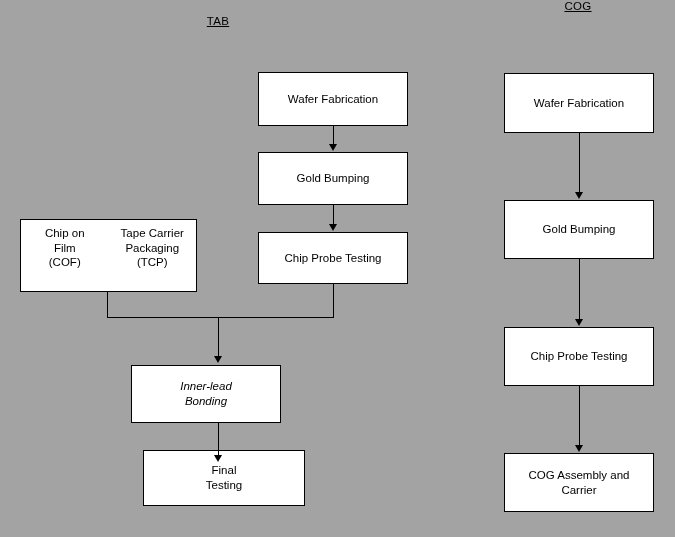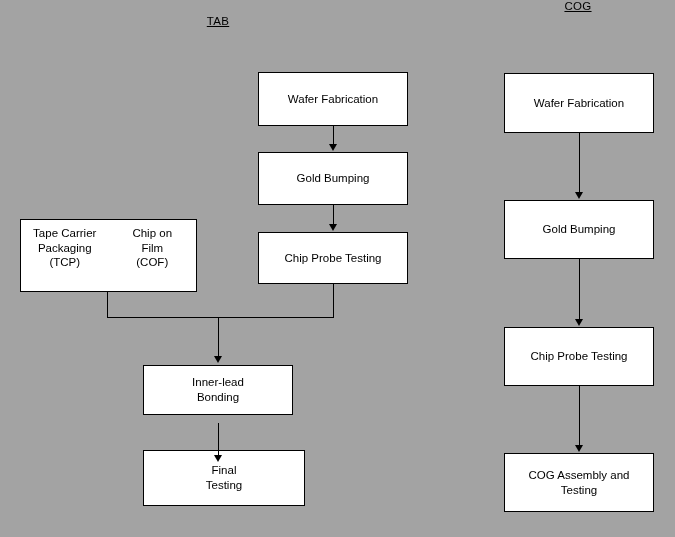--- a/index.html
+++ b/index.html
@@ -105,30 +105,30 @@
   <div class="node" style="left:258px; top:152px; width:150px; height:53px;">
     <span class="txt">Gold Bumping</span>
   </div>
 
   <div class="node" style="left:258px; top:232px; width:150px; height:52px;">
     <span class="txt">Chip Probe Testing</span>
   </div>
 
   <div class="node composite" style="left:20px; top:219px; width:177px; height:73px;">
     <div class="pt-cols">
+      <div class="pt-col">Chip on
+Film
+(COF)</div>
       <div class="pt-col">Tape Carrier
 Packaging
 (TCP)</div>
-      <div class="pt-col">Chip on
-Film
-(COF)</div>
     </div>
   </div>
 
-  <div class="node" style="left:143px; top:365px; width:150px; height:50px;">
+  <div class="node" style="left:131px; top:365px; width:150px; height:58px;font-style:italic;">
     <span class="txt">Inner-lead
 Bonding</span>
   </div>
 
   <div class="node" style="left:143px; top:450px; width:162px; height:56px;">
     <span class="txt">Final
 Testing</span>
   </div>
 
   <div class="vline" style="left:333px; top:126px; height:19px;"></div>
@@ -156,21 +156,21 @@
   <div class="node" style="left:504px; top:200px; width:150px; height:59px;">
     <span class="txt">Gold Bumping</span>
   </div>
 
   <div class="node" style="left:504px; top:327px; width:150px; height:59px;">
     <span class="txt">Chip Probe Testing</span>
   </div>
 
   <div class="node" style="left:504px; top:453px; width:150px; height:59px;">
     <span class="txt">COG Assembly and
-Testing</span>
+Carrier</span>
   </div>
 
   <div class="vline" style="left:579px; top:133px; height:60px;"></div>
   <div class="arrowhead" style="left:575px; top:192px;"></div>
 
   <div class="vline" style="left:579px; top:259px; height:60px;"></div>
   <div class="arrowhead" style="left:575px; top:319px;"></div>
 
   <div class="vline" style="left:579px; top:386px; height:60px;"></div>
   <div class="arrowhead" style="left:575px; top:445px;"></div>

